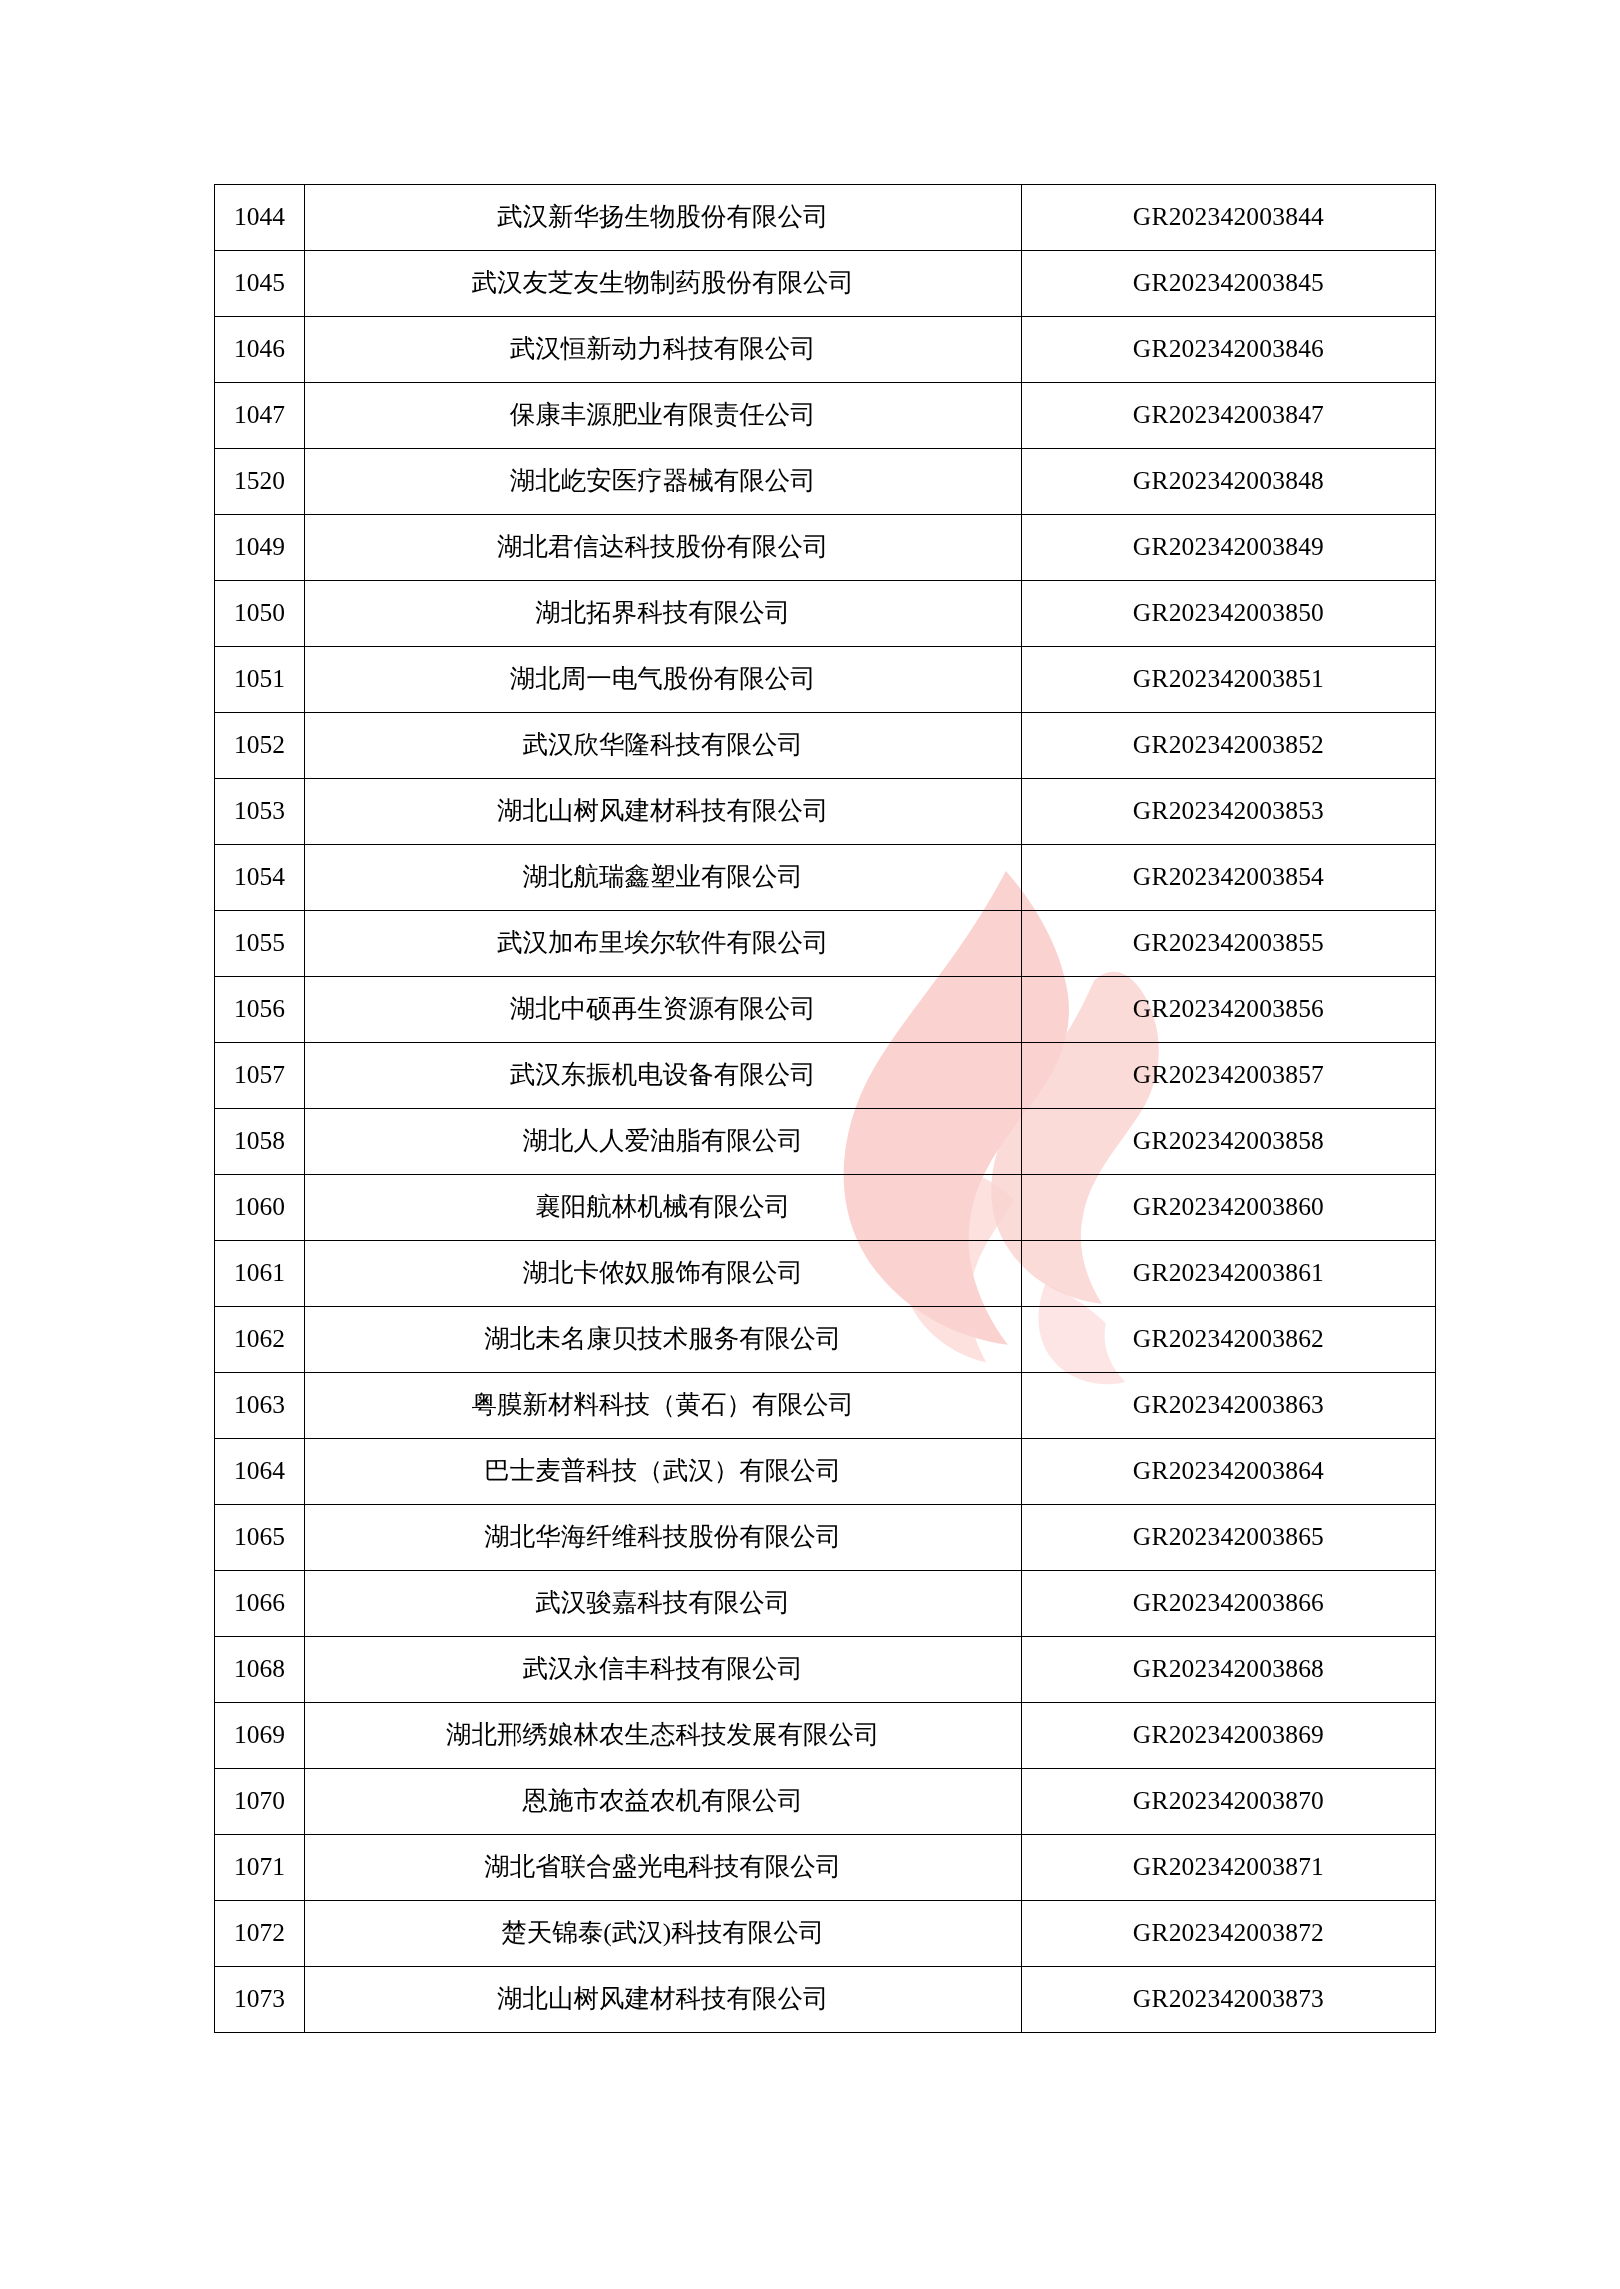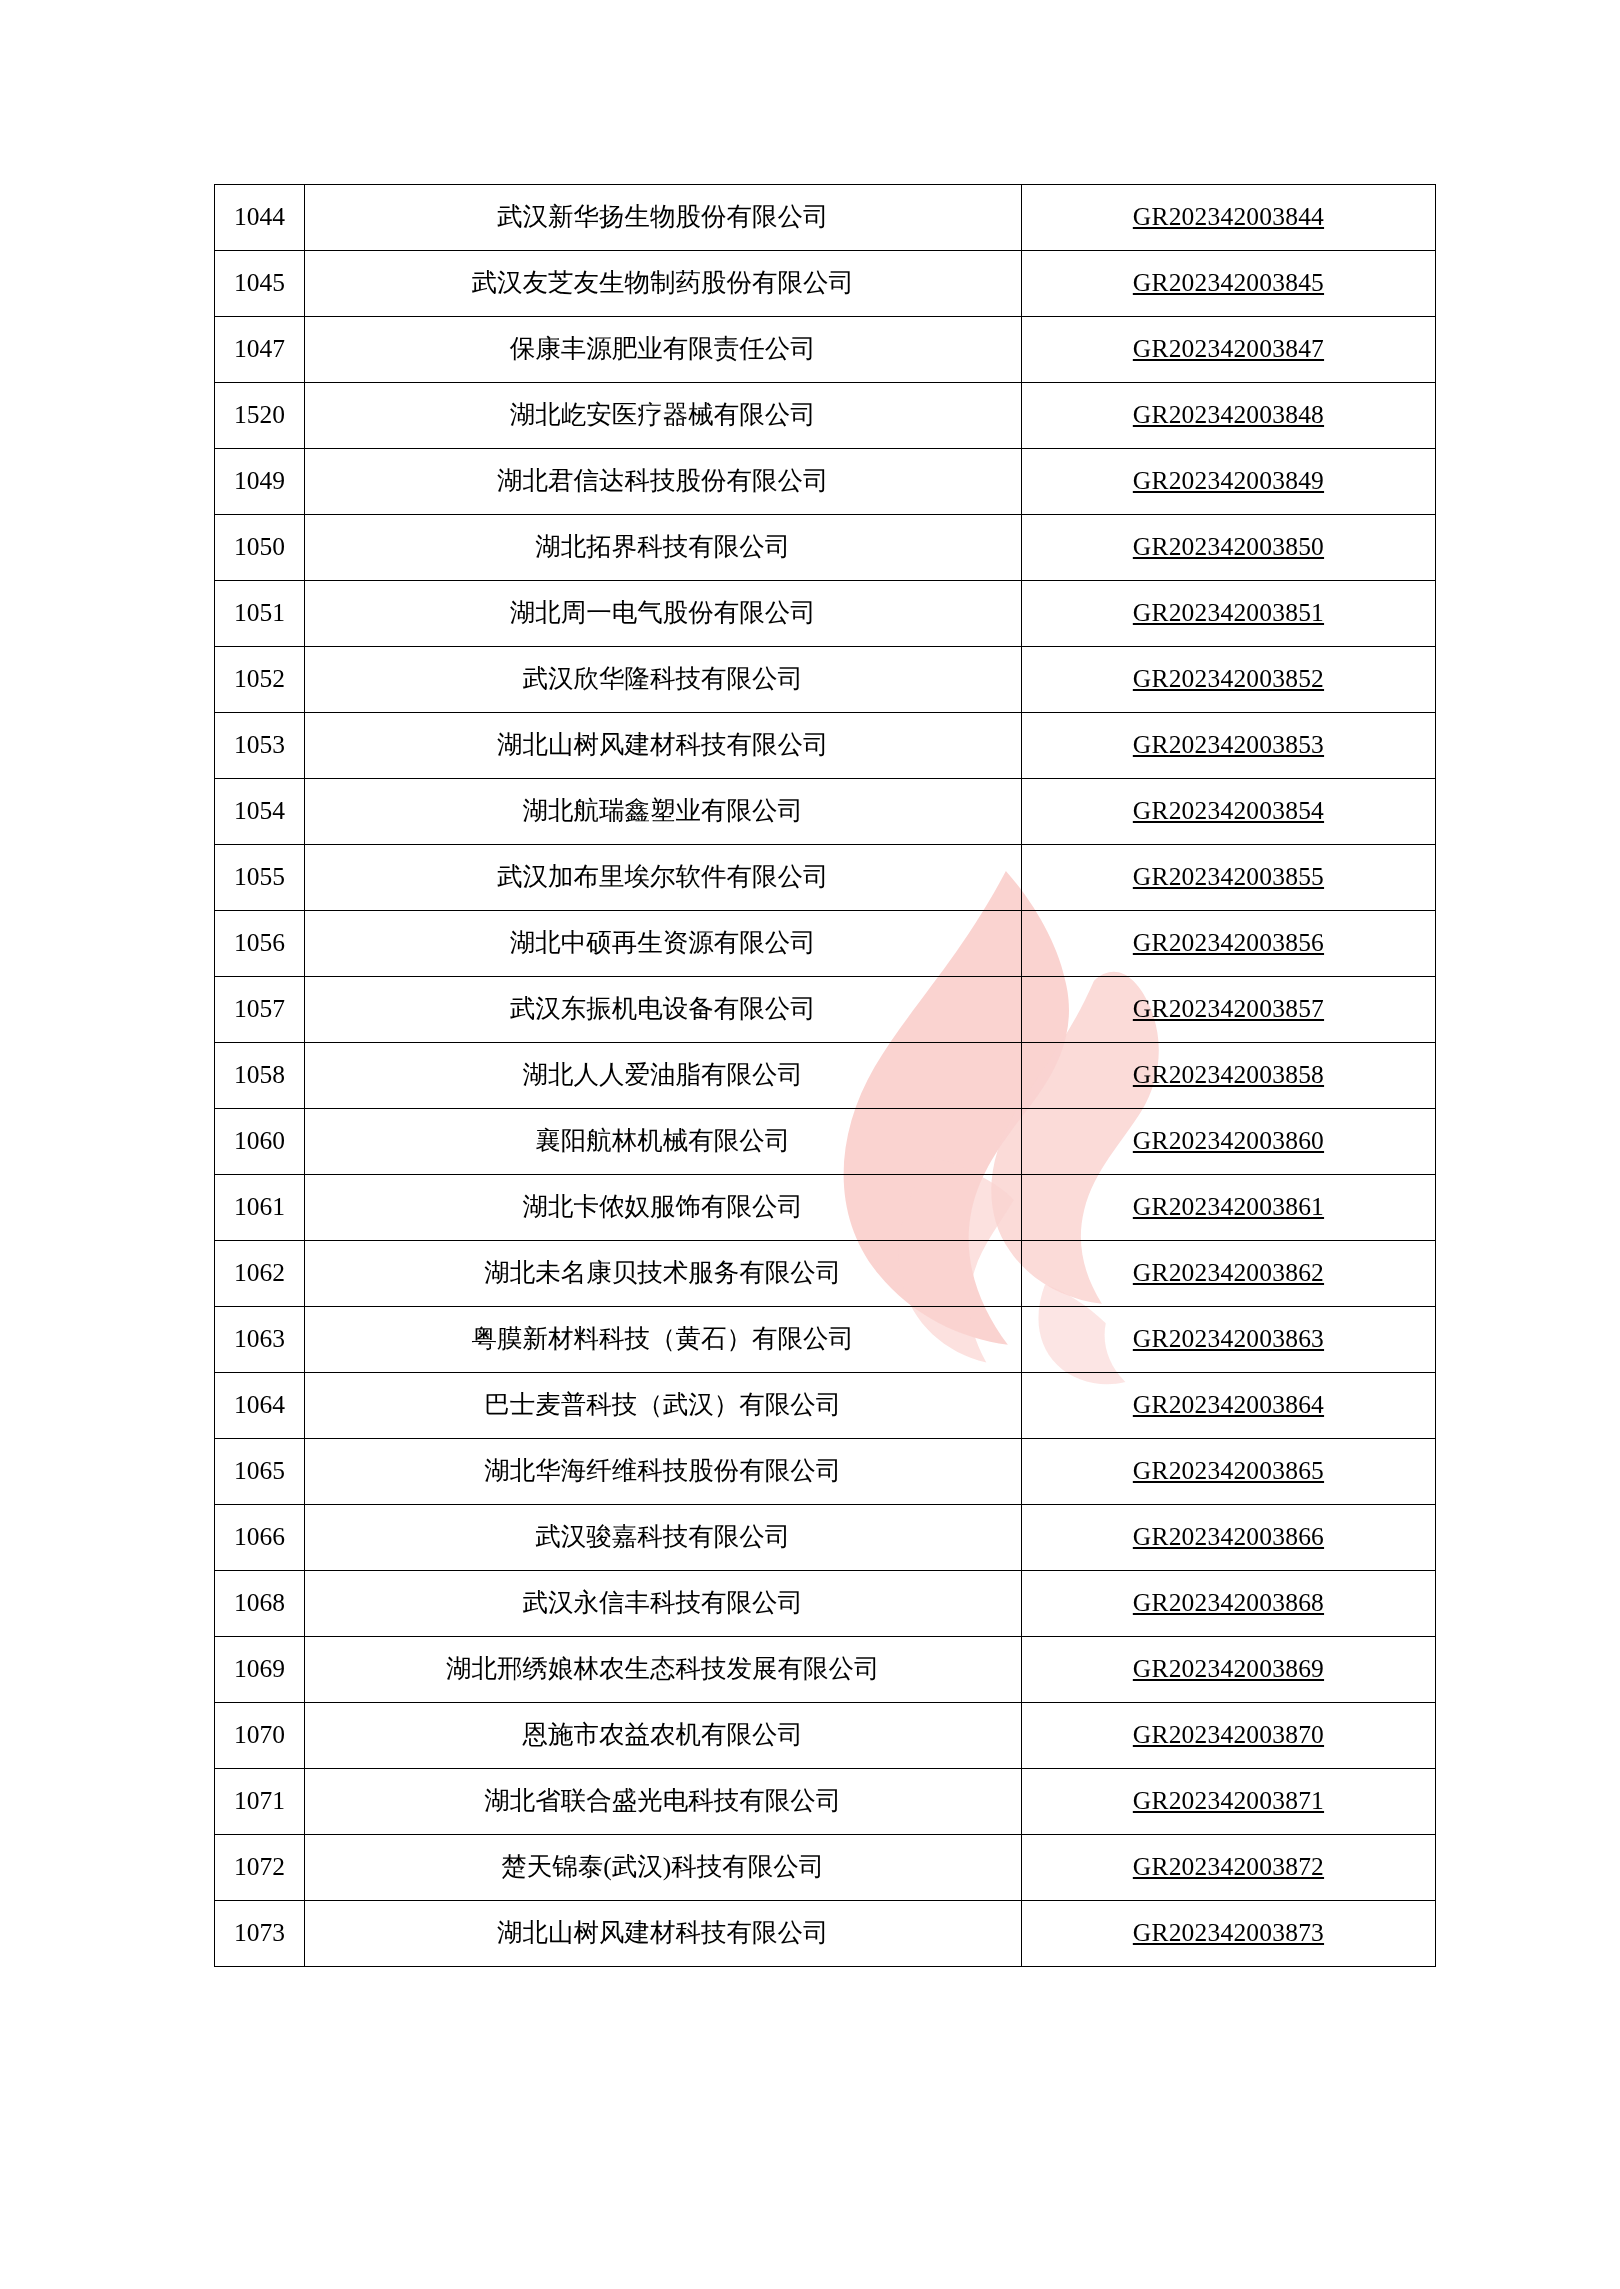--- a/index.html
+++ b/index.html
@@ -50,21 +50,21 @@
     font-size: 25.5px;
     color: #000000;
     text-align: center;
     vertical-align: middle;
     padding: 0 3.9px;
     line-height: 1.1;
     background: transparent;
   }
   td.col-idx { width: 81px; }
   td.col-name { width: 708px; margin-top: 12px; }
-  td.col-code { width: 406px; text-decoration: underline; }
+  td.col-code { width: 406px; }
 
   td.col-code {
     font-family: "Liberation Serif", "DejaVu Serif", serif;
     letter-spacing: 0.2px;
   }
 </style>
 </head>
 <body>
 
 <div class="watermark">
@@ -85,20 +85,25 @@
         <td class="col-idx">1044</td>
         <td class="col-name">武汉新华扬生物股份有限公司</td>
         <td class="col-code">GR202342003844</td>
       </tr>
       <tr>
         <td class="col-idx">1045</td>
         <td class="col-name">武汉友芝友生物制药股份有限公司</td>
         <td class="col-code">GR202342003845</td>
       </tr>
       <tr>
+        <td class="col-idx">1046</td>
+        <td class="col-name">武汉恒新动力科技有限公司</td>
+        <td class="col-code">GR202342003846</td>
+      </tr>
+      <tr>
         <td class="col-idx">1047</td>
         <td class="col-name">保康丰源肥业有限责任公司</td>
         <td class="col-code">GR202342003847</td>
       </tr>
       <tr>
         <td class="col-idx">1520</td>
         <td class="col-name">湖北屹安医疗器械有限公司</td>
         <td class="col-code">GR202342003848</td>
       </tr>
       <tr>

